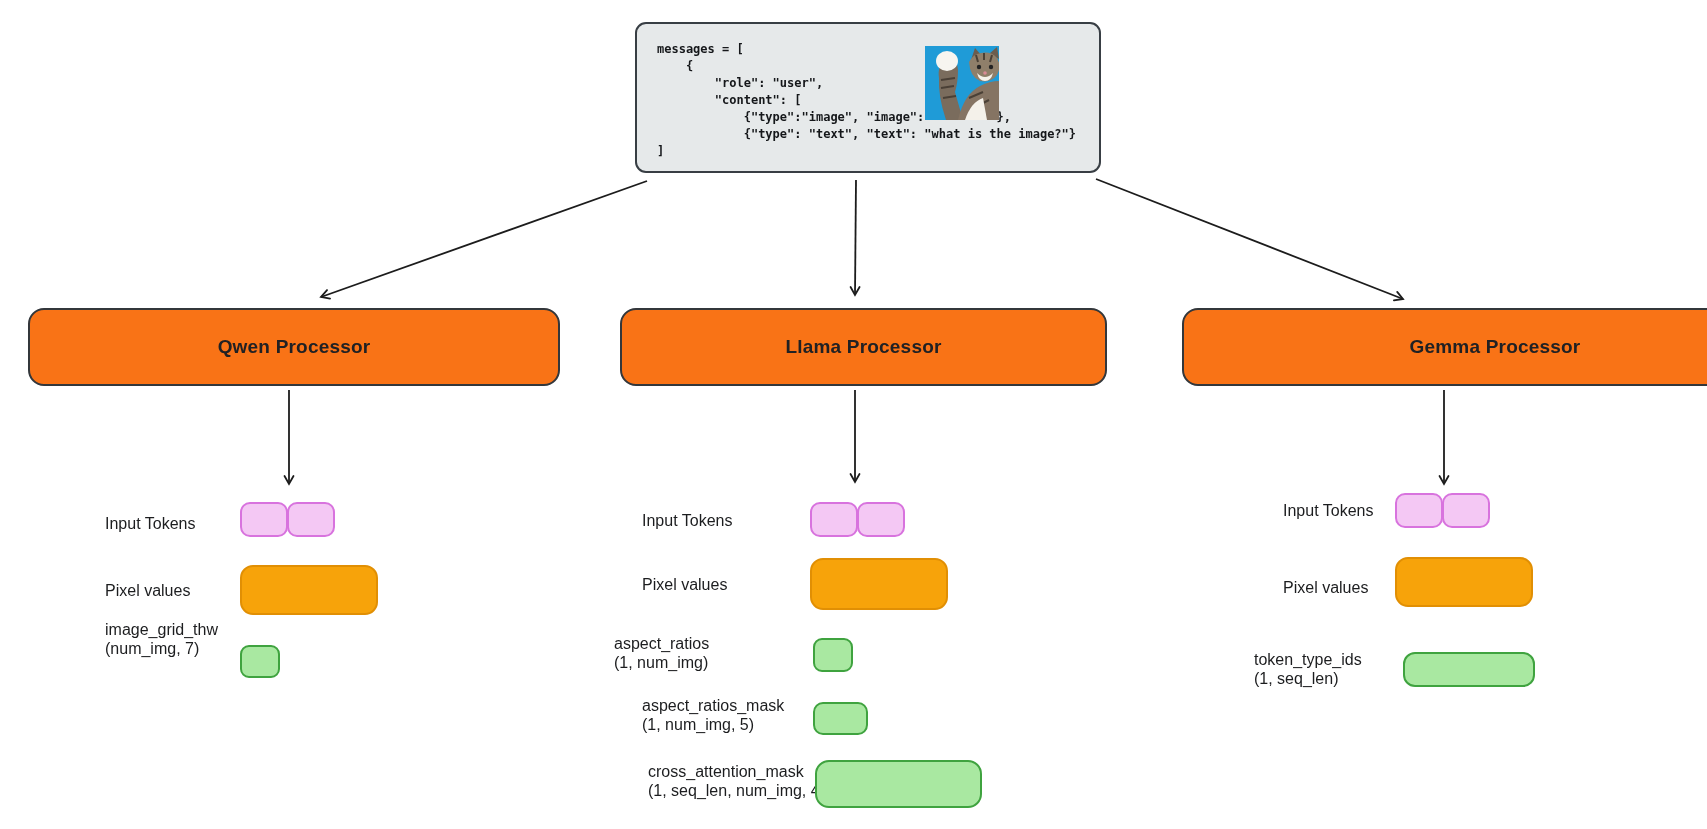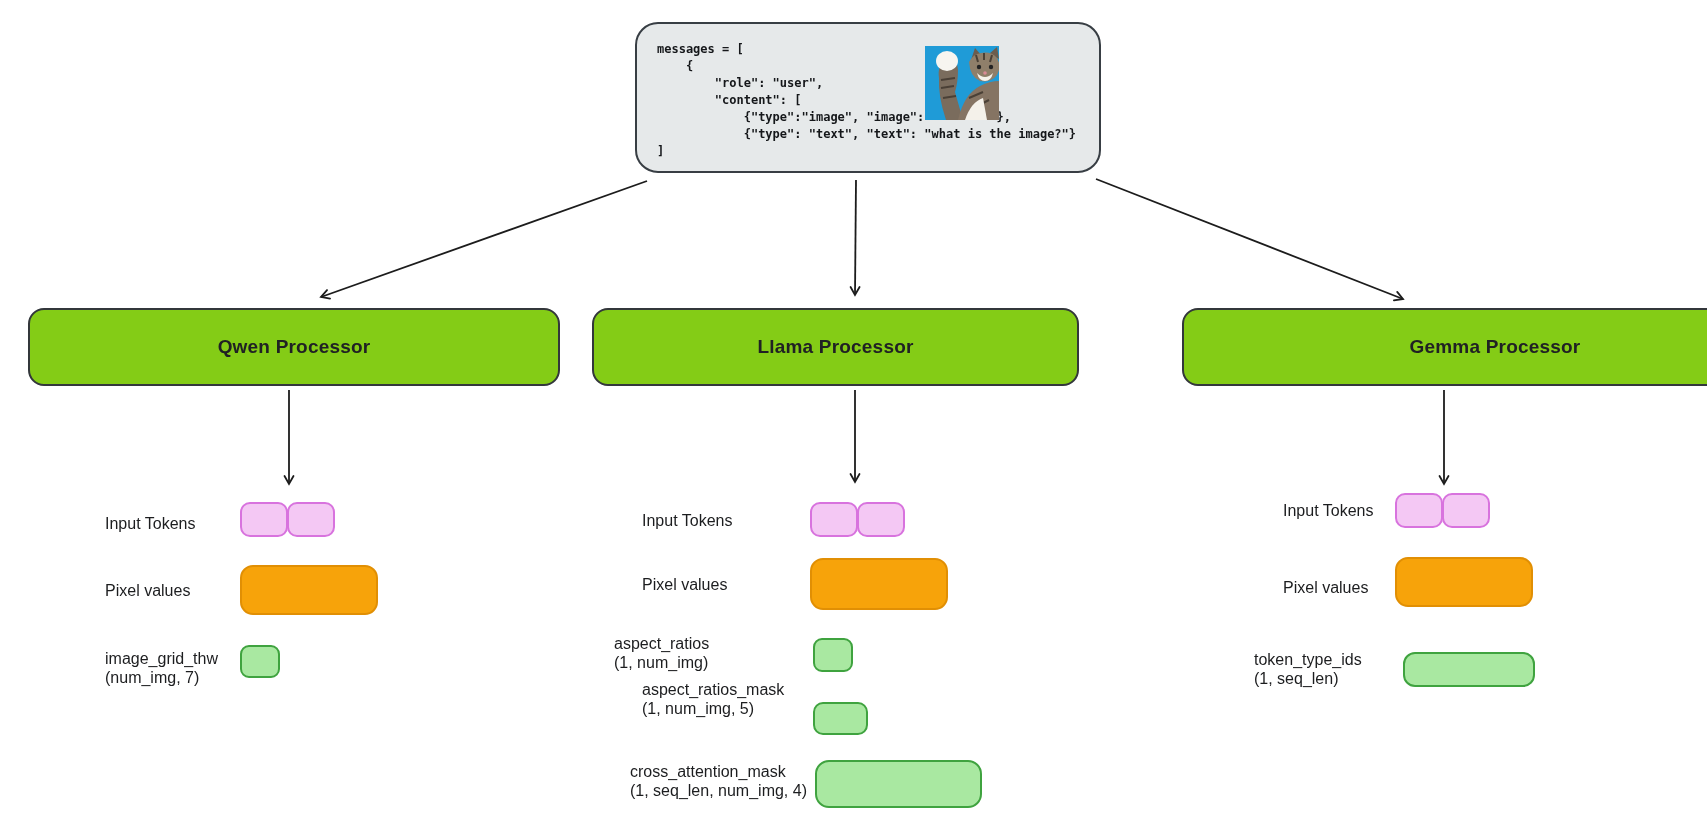--- a/index.html
+++ b/index.html
@@ -5,33 +5,33 @@
   html,body{margin:0;padding:0;background:#ffffff;}
   .canvas{
     position:relative;width:1707px;height:829px;background:#ffffff;
     font-family:"Liberation Sans",sans-serif;overflow:hidden;
   }
   .arrows{position:absolute;left:0;top:0;width:1707px;height:829px;pointer-events:none;}
 
   
   .code-box{
     position:absolute;left:635px;top:22px;width:466px;height:151px;
-    background:#e6e9ea;border:2px solid #383e44;border-radius:23px;box-sizing:border-box;
+    background:#e6e9ea;border:2px solid #383e44;border-radius:11px;box-sizing:border-box;
   }
   .code-line{
     position:absolute;left:20px;white-space:pre;
     font-family:"DejaVu Sans Mono",monospace;font-size:12px;font-weight:700;
     color:#15171a;line-height:15px;
   }
   .cat{position:absolute;left:288px;top:22px;width:74px;height:74px;}
 
   
   .proc{
     position:absolute;top:308px;height:78px;box-sizing:border-box;
-    background:#84cc16;border:2px solid #33373b;border-radius:16px;
+    background:#f97316;border:2px solid #33373b;border-radius:16px;
     display:flex;align-items:center;justify-content:center;
   }
   .proc-title{font-size:19px;font-weight:600;color:#202124;letter-spacing:.2px;}
 
   
   .row-label{
     position:absolute;font-size:16px;color:#1c1d1f;line-height:19px;white-space:nowrap;
   }
   .token-pair{position:absolute;display:flex;}
   .tok{
@@ -91,64 +91,64 @@
       <circle cx="54" cy="21" r="2.2" fill="#232323"></circle>
       <circle cx="66" cy="21" r="2.2" fill="#232323"></circle>
       <path d="M52 27 Q60 35 68 27 Q66 35 60 35 Q54 35 52 27 Z" fill="#f4f1ea"></path>
       <circle cx="60" cy="27" r="1.8" fill="#d98a96"></circle>
     </svg>
   </div>
 
   <div class="proc" style="left:28px;width:532px">
     <span class="proc-title">Qwen Processor</span>
   </div>
-  <div class="proc" style="left:592px;width:487px">
+  <div class="proc" style="left:620px;width:487px">
     <span class="proc-title">Llama Processor</span>
   </div>
   <div class="proc" style="left:1182px;width:626px">
     <span class="proc-title">Gemma Processor</span>
   </div>
 
   <div class="row-label" style="left:105px;top:514px">Input Tokens</div>
   <div class="token-pair" style="left:240px;top:502px">
     <div class="tok"></div>
     <div class="tok"></div>
   </div>
 
   <div class="row-label" style="left:105px;top:581px">Pixel values</div>
   <div class="pixel-chip" style="left:240px;top:565px;width:138px;height:50px"></div>
 
-  <div class="row-label" style="left:105px;top:649px">
+  <div class="row-label" style="left:105px;top:620px">
     <div>image_grid_thw</div>
     <div>(num_img, 7)</div>
   </div>
   <div class="tensor-chip" style="left:240px;top:645px;width:40px;height:33px;border-radius:9px"></div>
 
   <div class="row-label" style="left:642px;top:511px">Input Tokens</div>
   <div class="token-pair" style="left:810px;top:502px">
     <div class="tok"></div>
     <div class="tok"></div>
   </div>
 
   <div class="row-label" style="left:642px;top:575px">Pixel values</div>
   <div class="pixel-chip" style="left:810px;top:558px;width:138px;height:52px"></div>
 
   <div class="row-label" style="left:614px;top:634px">
     <div>aspect_ratios</div>
     <div>(1, num_img)</div>
   </div>
   <div class="tensor-chip" style="left:813px;top:638px;width:40px;height:34px;border-radius:9px"></div>
 
-  <div class="row-label" style="left:642px;top:680px">
+  <div class="row-label" style="left:642px;top:696px">
     <div>aspect_ratios_mask</div>
     <div>(1, num_img, 5)</div>
   </div>
   <div class="tensor-chip" style="left:813px;top:702px;width:55px;height:33px;border-radius:10px"></div>
 
-  <div class="row-label" style="left:630px;top:762px">
+  <div class="row-label" style="left:648px;top:762px">
     <div>cross_attention_mask</div>
     <div>(1, seq_len, num_img, 4)</div>
   </div>
   <div class="tensor-chip" style="left:815px;top:760px;width:167px;height:48px;border-radius:14px"></div>
 
   <div class="row-label" style="left:1283px;top:501px">Input Tokens</div>
   <div class="token-pair" style="left:1395px;top:493px">
     <div class="tok"></div>
     <div class="tok"></div>
   </div>

